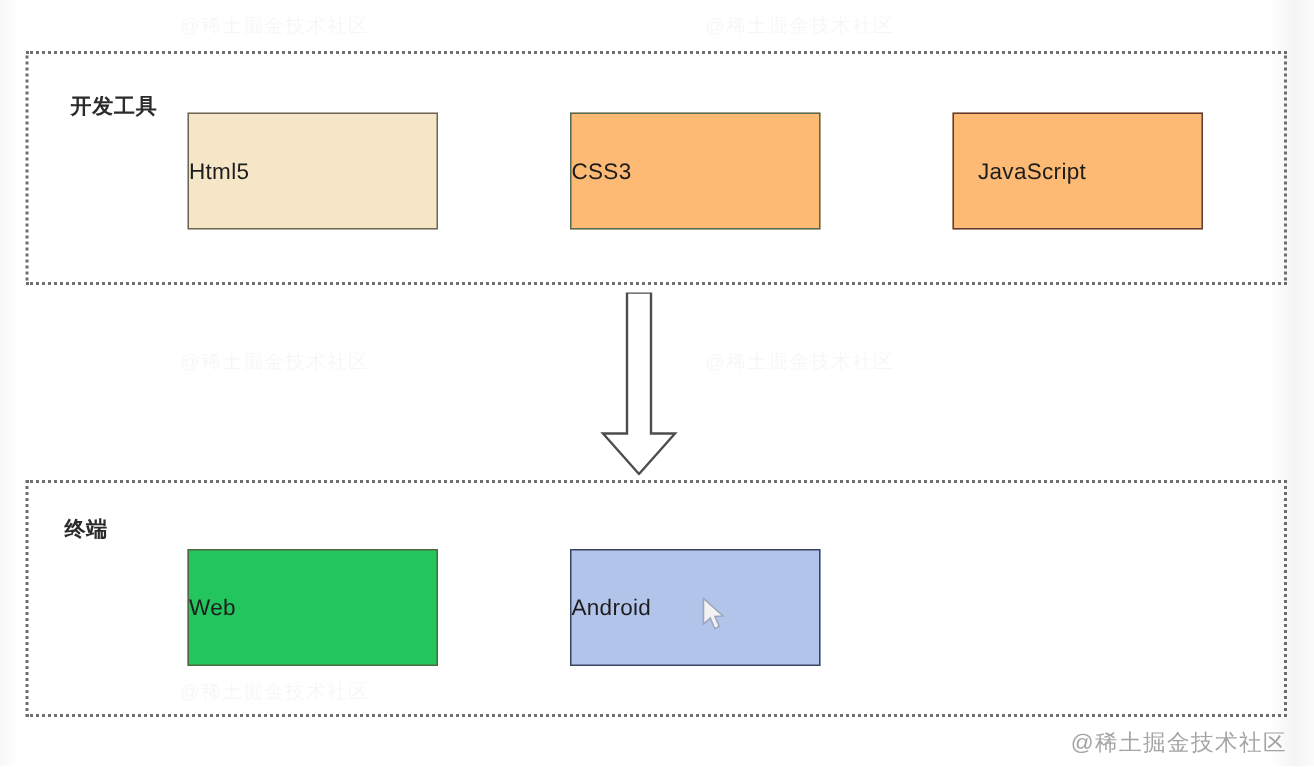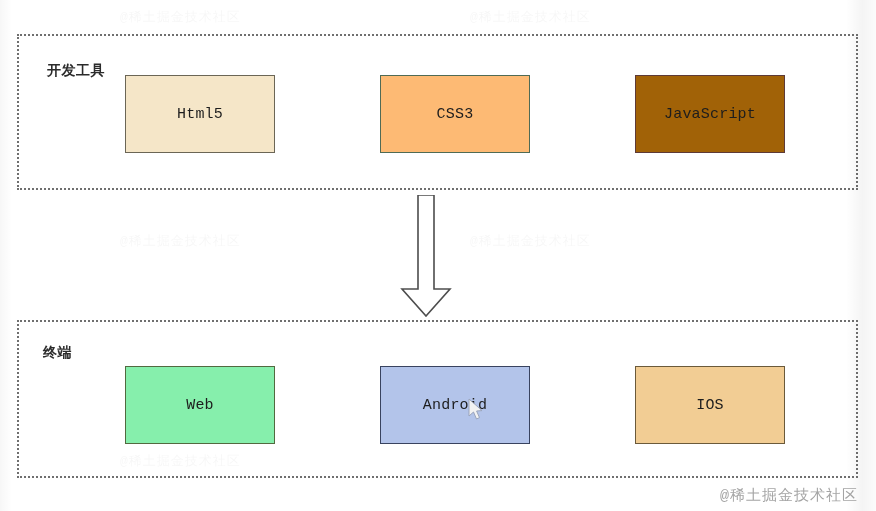--- a/index.html
+++ b/index.html
@@ -13,21 +13,20 @@
     font-family: "Liberation Sans", "DejaVu Sans", sans-serif;
     overflow: hidden;
   }
 
   #canvas {
     position: relative;
     width: 876px;
     height: 511px;
     background: #ffffff;
     overflow: hidden;
-    font-family: Liberation Mono, monospace;
   }
 
   
   .edge-shade-right {
     position: absolute;
     top: 0;
     right: 0;
     width: 30px;
     height: 511px;
     background: linear-gradient(to right, rgba(255,255,255,0) 0%, rgba(0,0,0,0.045) 55%, rgba(0,0,0,0.015) 100%);
@@ -74,25 +73,24 @@
   #label-dev  { left: 28px; top: 26px; }
   #label-term { left: 24px; top: 22px; }
 
   
   .node {
     position: absolute;
     box-sizing: border-box;
     border: 1.5px solid #5a5a5a;
     display: flex;
     align-items: center;
-    justify-content: center;
     font-size: 15px;
     color: #1d1d1d;
     letter-spacing: 0.2px;
-    width: 150px;
+    width: 167px;
     height: 78px;
   }
 
   
   #node-html5      { left: 125px; top: 75px; }
   #node-css3       { left: 380px; top: 75px; }
   #node-javascript { left: 635px; top: 75px; }
   
   #node-web        { left: 125px; top: 366px; }
   #node-android    { left: 380px; top: 366px; }
@@ -156,43 +154,40 @@
   </div>
 
   <div class="node" id="node-html5" style="background: rgb(245, 230, 200); border-color: rgb(107, 102, 86);">
     <span>Html5</span>
   </div>
 
   <div class="node" id="node-css3" style="background: #fdba74; border-color: rgb(79, 107, 85);">
     <span>CSS3</span>
   </div>
 
-  <div class="node" id="node-javascript" style="background: #a16207; border-color: rgb(93, 58, 56);">
+  <div class="node" id="node-javascript" style="background: #fdba74; border-color: rgb(93, 58, 56); padding-left: 16px;">
     <span>JavaScript</span>
   </div>
 
   <svg id="flow-arrow" viewBox="0 0 56 122">
     <polygon points="20,0 36,0 36,94 52,94 28,121 4,94 20,94" fill="#ffffff" stroke="#4d4d4d" stroke-width="1.6" stroke-linejoin="miter"></polygon>
   </svg>
 
   <div class="group" id="group-terminal">
     <div class="group-label" id="label-term">终端</div>
   </div>
 
-  <div class="node" id="node-web" style="background: #86efac; border-color: rgb(82, 105, 63);">
+  <div class="node" id="node-web" style="background: #22c55e; border-color: rgb(82, 105, 63);">
     <span>Web</span>
   </div>
 
   <div class="node" id="node-android" style="background: rgb(179, 196, 234); border-color: rgb(57, 67, 95);">
     <span>Android</span>
   </div>
 
-  <div class="node" id="node-ios" style="background: rgb(242, 205, 148); border-color: rgb(107, 90, 58);">
-    <span>IOS</span>
-  </div>
 
   <svg id="mouse-cursor" viewBox="0 0 18 24">
     <polygon points="1,1 1,18 5.5,14 8.5,21 11.5,19.6 8.6,13 14,12.6" fill="#f2f2f2" stroke="#9aa4bb" stroke-width="1"></polygon>
   </svg>
 
   <div id="watermark">@稀土掘金技术社区</div>
 
   <div class="edge-shade-left"></div>
   <div class="edge-shade-right"></div>
 </div>

